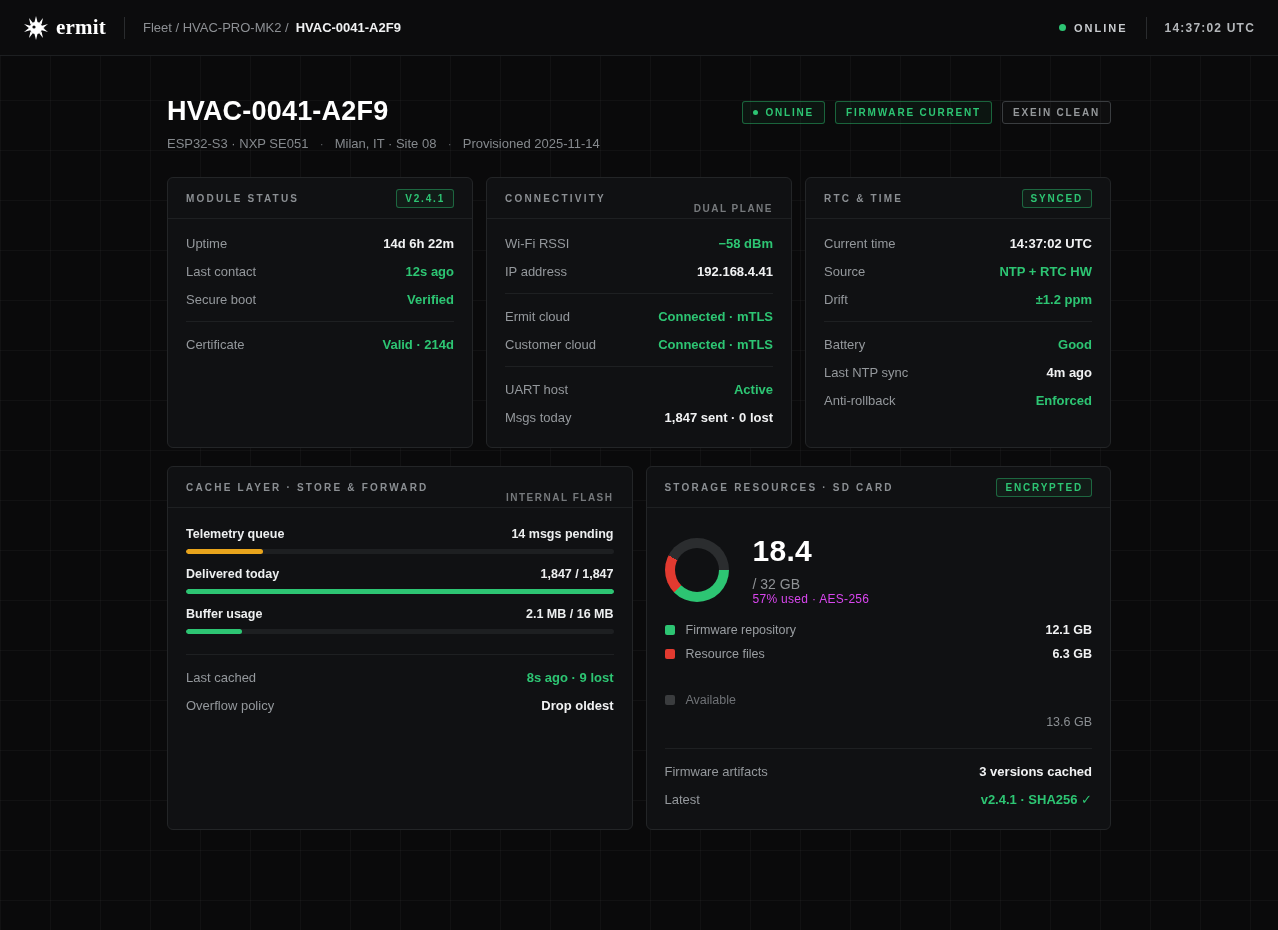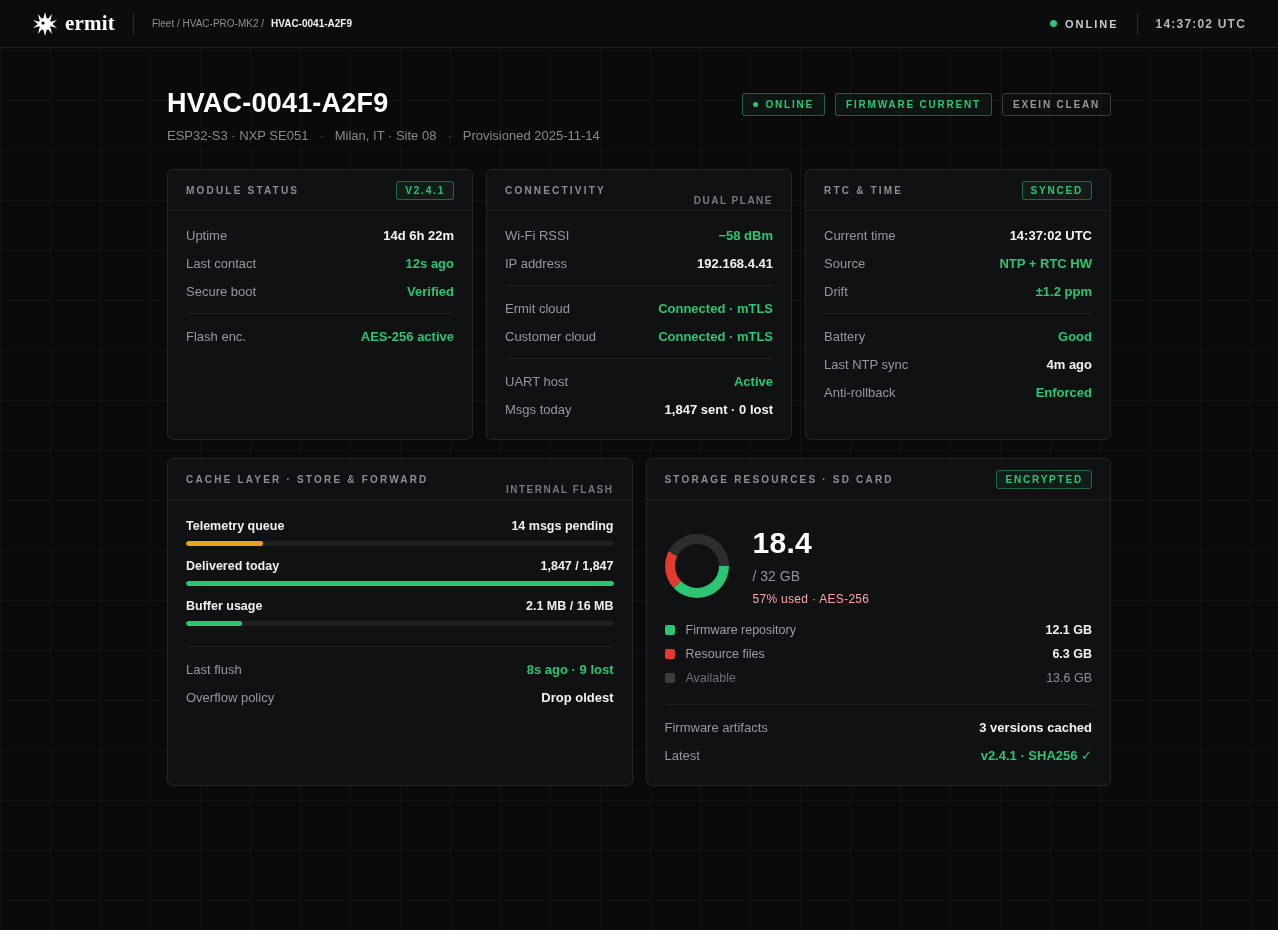--- a/index.html
+++ b/index.html
@@ -11,31 +11,31 @@
       linear-gradient(rgba(255,255,255,0.032) 1px, transparent 1px),
       linear-gradient(90deg, rgba(255,255,255,0.032) 1px, transparent 1px);
     background-size: 50px 50px;
     font-family: "Liberation Sans", "DejaVu Sans", sans-serif;
     color: #e8e9ea;
     -webkit-font-smoothing: antialiased;
   }
 
   
   .topbar {
-    height: 48px; display: flex; align-items: center;
-    padding: 0 32px; background: #0c0c0d;
+    height: 56px; display: flex; align-items: center;
+    padding: 0 23px; background: #0c0c0d;
     border-bottom: 1px solid #1d1f21;
   }
   .logo { display: flex; align-items: center; gap: 7px; cursor: pointer; }
   .logo-text {
     font-family: "Liberation Serif", "DejaVu Serif", serif;
     font-weight: 700; font-size: 21px; color: #ffffff; letter-spacing: 0.2px;
   }
   .tb-divider { width: 1px; height: 22px; background: #2a2c2e; margin: 0 18px; }
-  .breadcrumb { font-size: 10px; color: #8d9094; display: flex; gap: 7px; text-align: right; }
+  .breadcrumb { font-size: 13px; color: #8d9094; display: flex; gap: 7px; text-align: right; }
   .breadcrumb .crumb-path { cursor: pointer; }
   .breadcrumb .crumb-current { color: #f0f1f2; font-weight: 700; }
   .tb-right { margin-left: auto; display: flex; align-items: center; }
   .status-pill { display: flex; align-items: center; gap: 8px; }
   .dot { width: 7px; height: 7px; border-radius: 50%; background: #2dc573; }
   .status-label { font-size: 11px; letter-spacing: 2px; color: #c9cccf; font-weight: 600; }
   .clock { font-size: 12px; letter-spacing: 1.2px; color: #b4b7ba; font-weight: 600; }
 
   
   .page { width: 944px; margin: 0 auto; padding-top: 40px; }
@@ -78,27 +78,27 @@
   .bar-track { height: 5px; background: #1d1f21; border-radius: 3px; overflow: hidden; }
   .bar-fill { height: 100%; border-radius: 3px; }
 
   
   .donut-row { display: flex; align-items: center; gap: 24px; padding: 16px 0 12px; }
   .donut { width: 64px; height: 64px; border-radius: 50%; position: relative; flex: none; }
   .donut::after { content: ""; position: absolute; inset: 10px; border-radius: 50%; background: #101113; }
   .big-line { display: flex; align-items: baseline; gap: 8px; flex-direction: column; }
   .big-num { font-size: 30px; font-weight: 800; color: #ffffff; letter-spacing: 0.3px; }
   .big-total { font-size: 14px; color: #8f9295; }
-  .big-sub { margin-top: 8px; font-size: 12px; color: #fca5a5; letter-spacing: 0.3px; }
+  .big-sub { margin-top: 0; font-size: 12px; color: #d946ef; letter-spacing: 0.3px; }
   .legend-row { display: flex; align-items: center; gap: 11px; padding: 5px 0; font-size: 12.5px; }
   .swatch { width: 10px; height: 10px; border-radius: 2px; flex: none; }
   .legend-label { color: #9a9ea2; }
   .legend-value { margin-left: auto; font-weight: 700; color: #f1f2f3; }
   .legend-row.muted .legend-label { color: #6f7276; }
-  .legend-row.muted .legend-value { color: #8b8f93; font-weight: 400; }
+  .legend-row.muted .legend-value { color: #8b8f93; font-weight: 400; margin-top: 44px; }
 </style>
 </head>
 <body>
 
 <header class="topbar">
   <div class="logo">
     <span style="display:inline-flex">
       <svg width="26" height="26" viewBox="0 0 26 26">
         <g fill="#ffffff">
           <polygon points="13,1 14.5,7 11.5,7"></polygon>
@@ -172,22 +172,22 @@
         <div class="kv">
           <span class="k">Last contact</span>
           <span class="v green">12s ago</span>
         </div>
         <div class="kv">
           <span class="k">Secure boot</span>
           <span class="v green">Verified</span>
         </div>
         <div class="hr"></div>
         <div class="kv">
-          <span class="k">Flash enc.</span>
-          <span class="v green">AES-256 active</span>
+          <span class="k">Certificate</span>
+          <span class="v green">Valid · 214d</span>
         </div>
       </div>
     </section>
 
     <section class="card">
       <div class="card-head">
         <span class="card-title">CONNECTIVITY</span>
         <span class="aside-label">DUAL PLANE</span>
       </div>
       <div class="card-body">
@@ -285,21 +285,21 @@
           <div class="bar-top">
             <span>Buffer usage</span>
             <span>2.1 MB / 16 MB</span>
           </div>
           <div class="bar-track">
             <div class="bar-fill" style="width: 13%; background: rgb(45, 197, 115);"></div>
           </div>
         </div>
         <div class="hr" style="margin-top:16px"></div>
         <div class="kv">
-          <span class="k">Last flush</span>
+          <span class="k">Last cached</span>
           <span class="v green">8s ago · 9 lost</span>
         </div>
         <div class="kv">
           <span class="k">Overflow policy</span>
           <span class="v">Drop oldest</span>
         </div>
       </div>
     </section>
 
     <section class="card">

